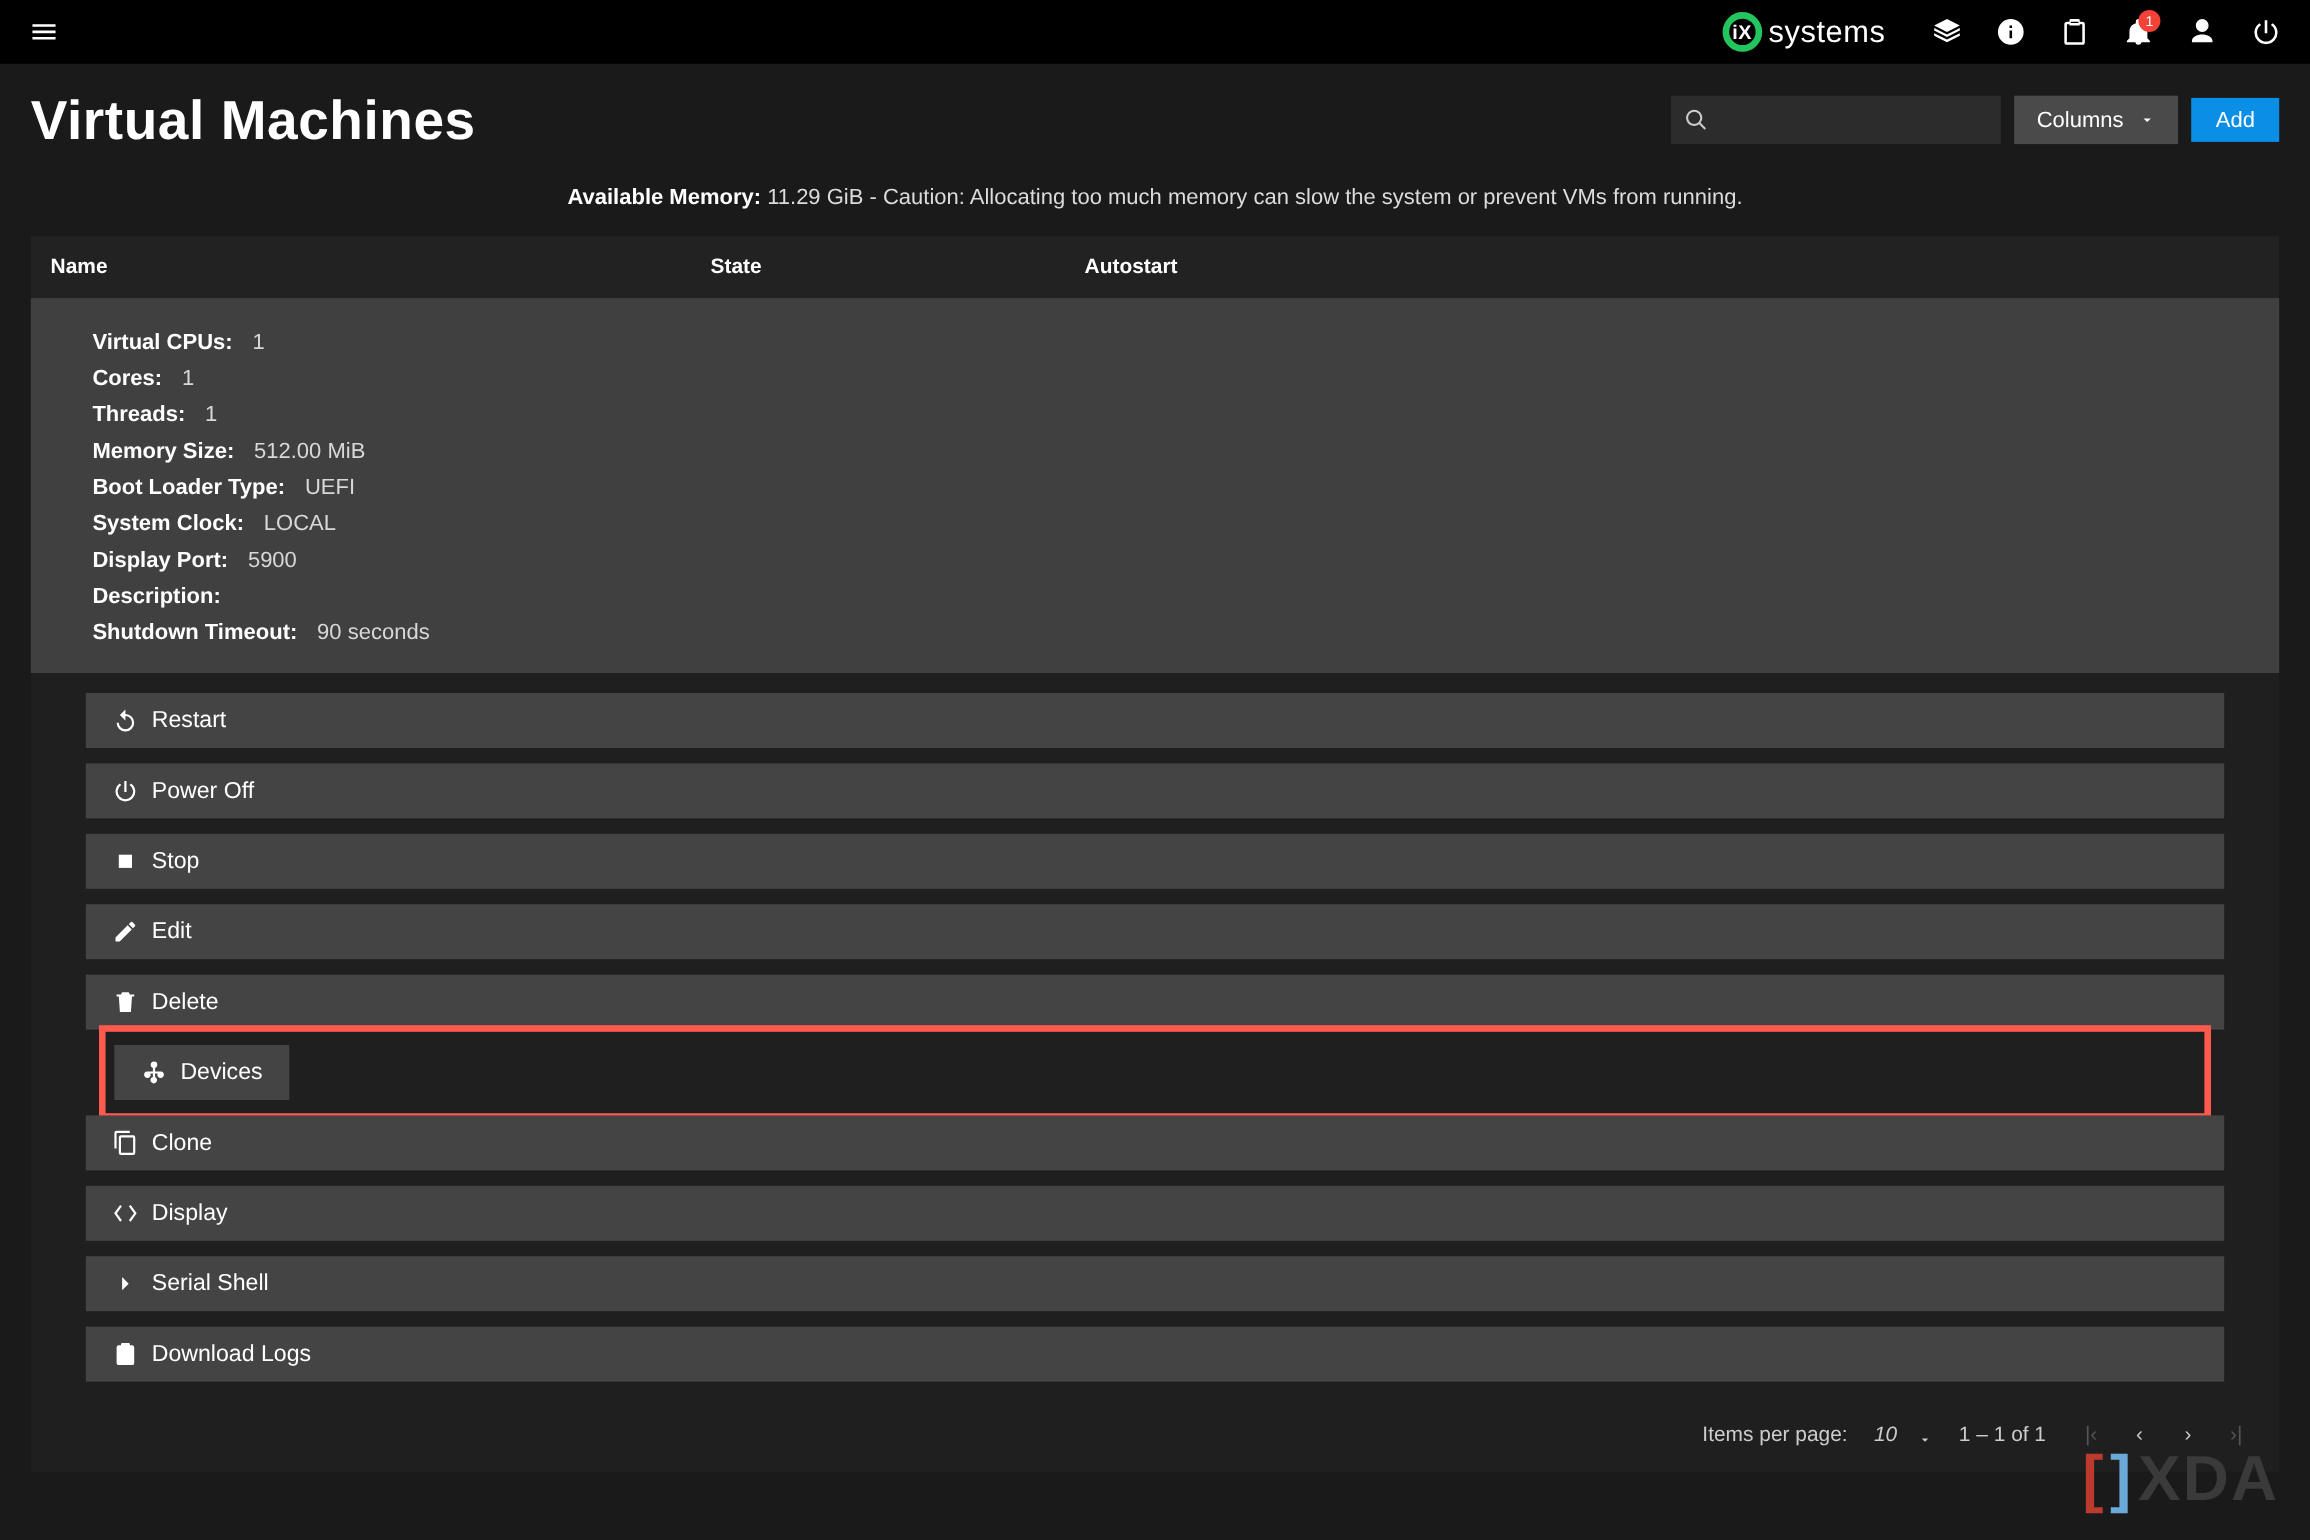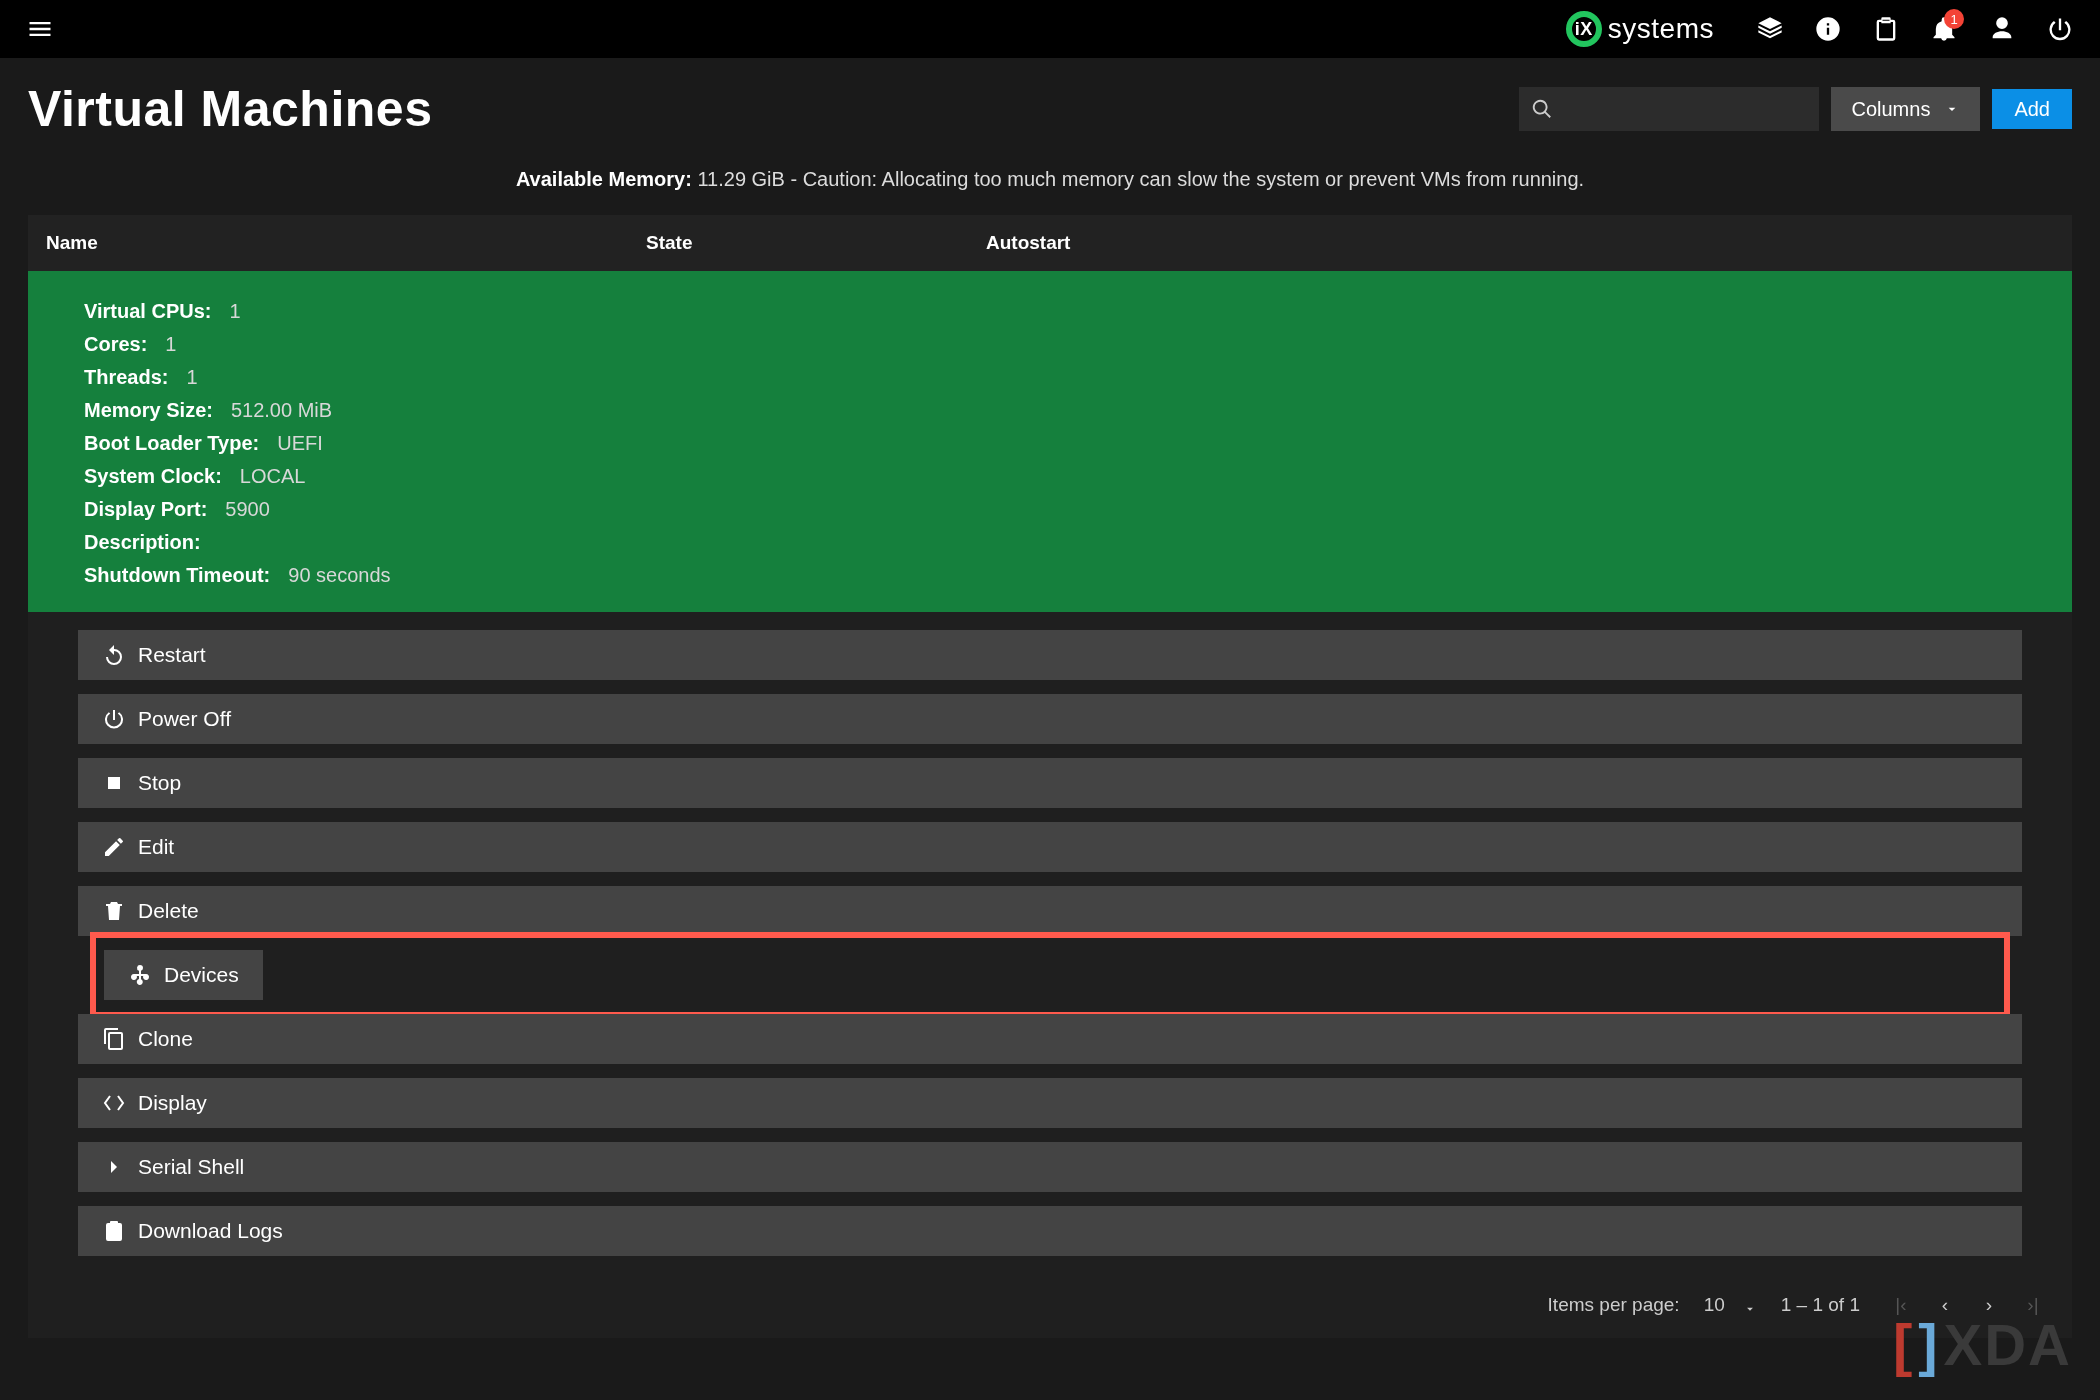--- a/index.html
+++ b/index.html
@@ -155,21 +155,21 @@
   }
   .checkbox {
     width: 24px; height: 24px; background: #0b8fe6; display:inline-flex;align-items:center;justify-content:center;
   }
   .checkbox svg { width: 18px; height: 18px; stroke:#fff; stroke-width:3; fill:none; }
   .chevron { justify-self: end; color:#ccc; }
 
   
   .details {
     padding: 24px 56px 20px 56px;
-    background: #15803d;
+    background: #404040;
     font-size: 20px;
   }
   .details .row { display:flex; gap: 18px; padding: 5px 0; }
   .details .row .label { font-weight: 700; color: #fff; min-width: auto;}
   .details .row .value { color: #d8d8d8; }
 
   
   .actions {
     display: flex;
     gap: 14px;
@@ -202,21 +202,21 @@
   .paginator {
     display:flex;
     align-items:center;
     justify-content:flex-end;
     gap: 24px;
     padding: 12px 22px 22px 22px;
     font-size: 19px;
     color: #ccc;
     background:#1f1f1f;
   }
-  .paginator .sel { display:inline-flex; align-items:flex-end; gap:18px; }
+  .paginator .sel { display:inline-flex; align-items:flex-end; gap:18px;font-style:italic; }
   .paginator .nav { display:inline-flex; gap: 10px; }
   .paginator .nav span { width:34px; text-align:center; cursor:pointer; }
   .paginator .nav .disabled { color:#555; cursor:default; }
 
   
   .watermark {
     position: fixed;
     right: 28px;
     bottom: 22px;
     font-size: 58px;

